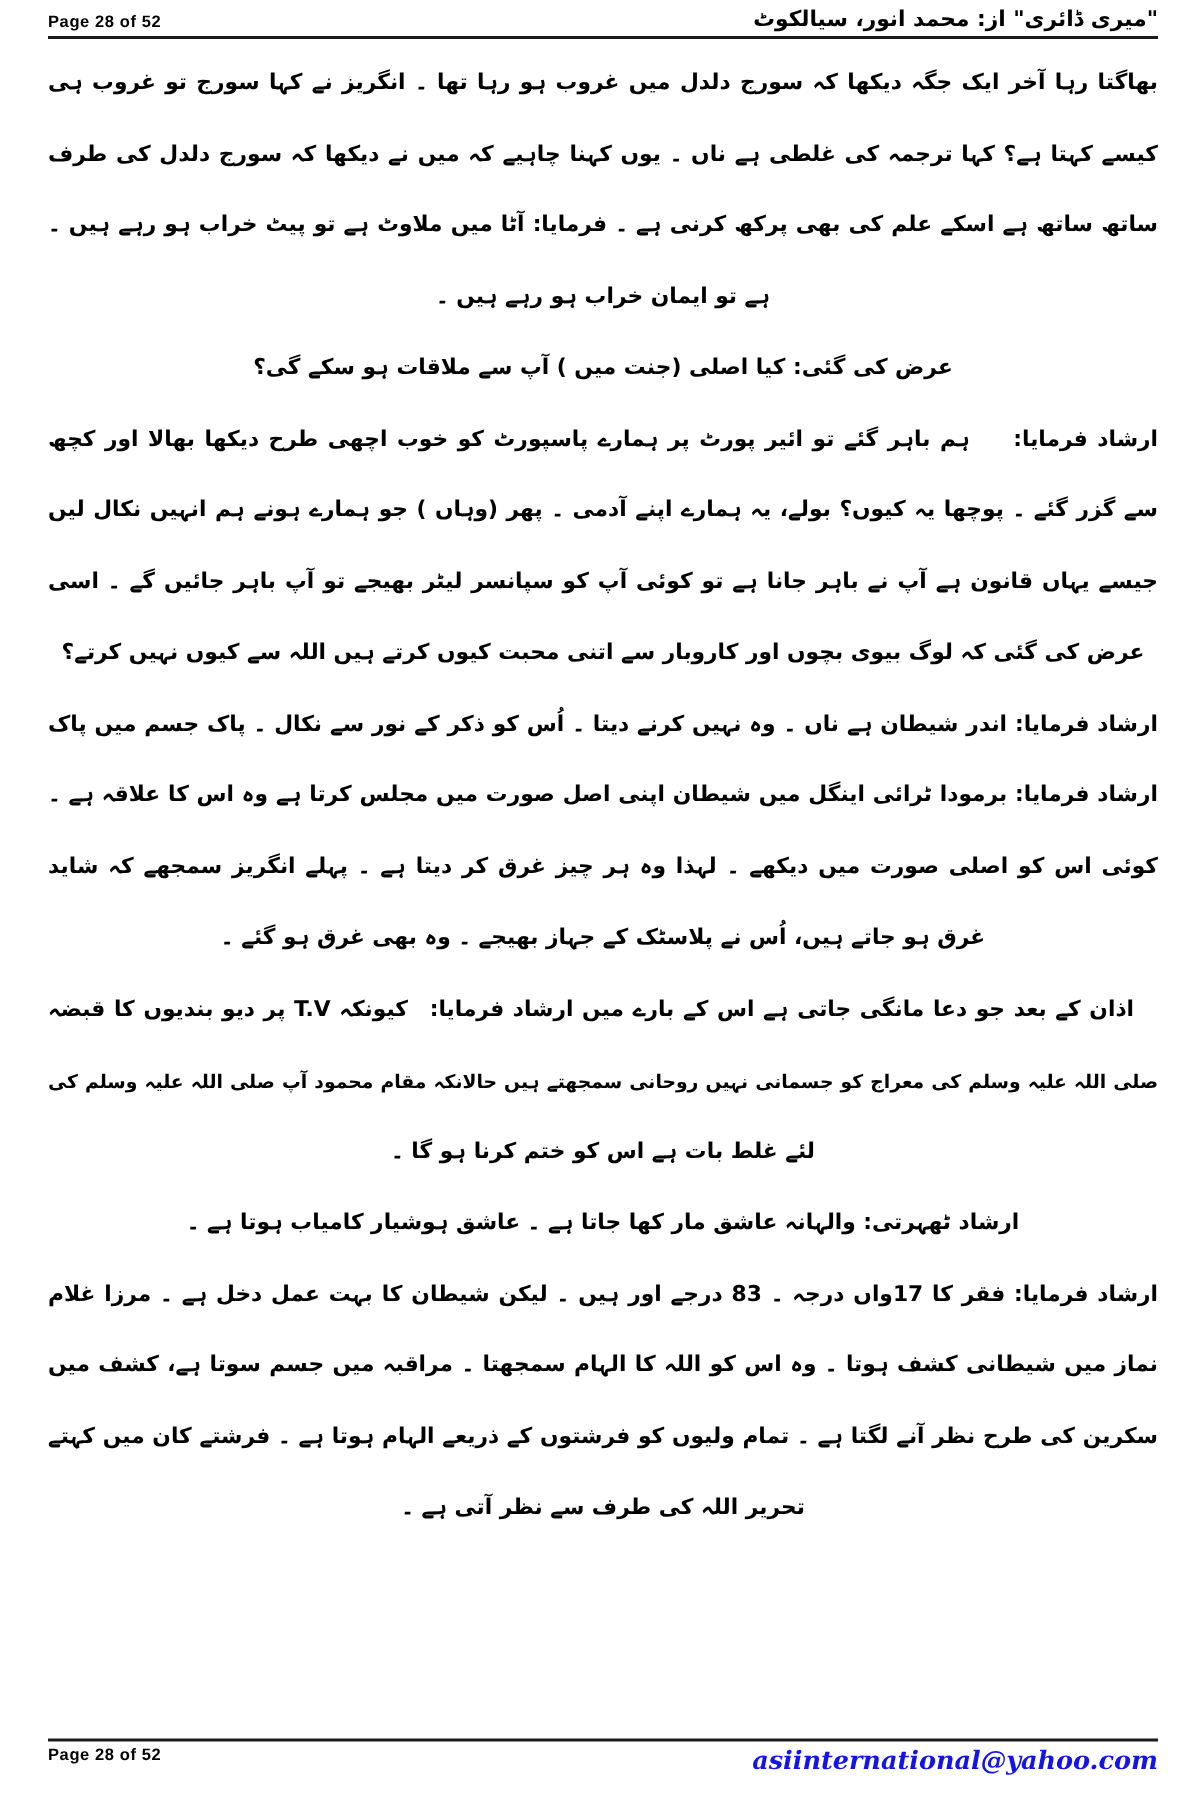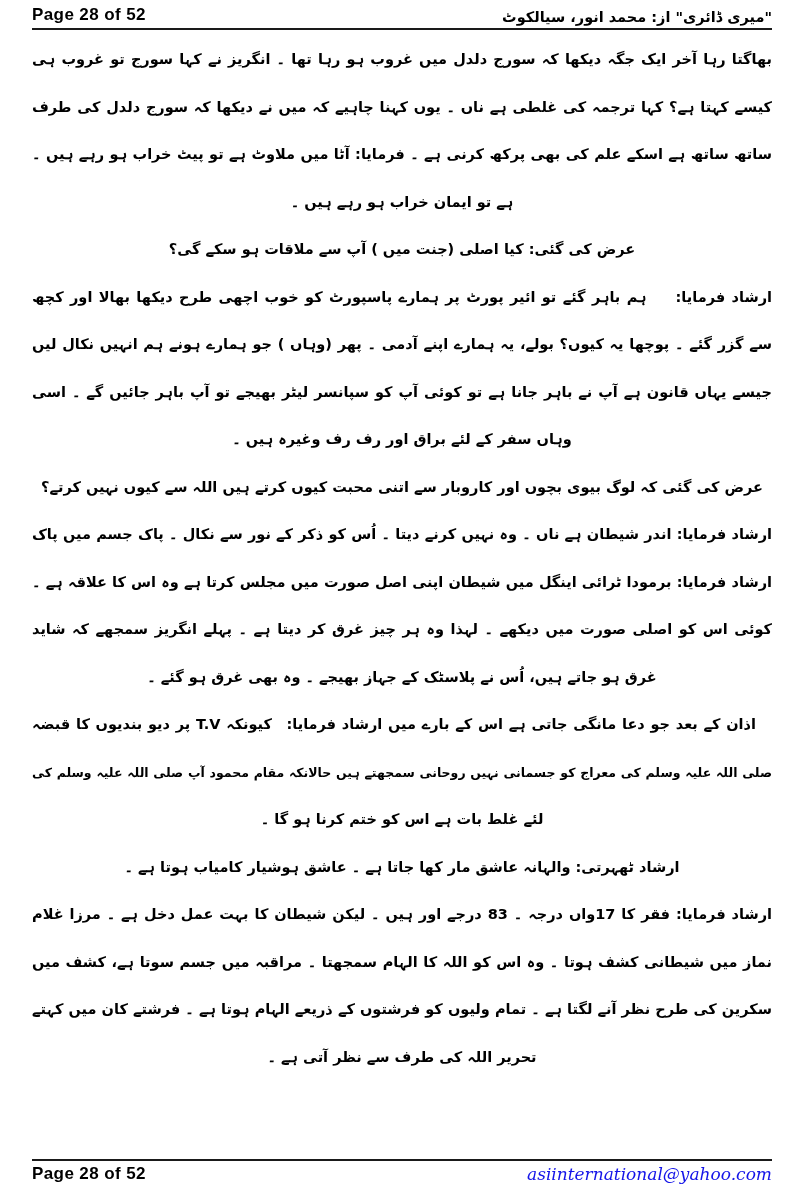--- a/index.html
+++ b/index.html
@@ -14,21 +14,21 @@
   }
   .header {
     display: flex;
     justify-content: space-between;
     align-items: flex-end;
     padding: 5px 28px 3px 32px;
   }
   .page-label {
     font-family: "Liberation Sans", sans-serif;
     font-weight: bold;
-    font-size: 17px;
+    font-size: 11px;
     letter-spacing: 0.4px;
   }
   .header-title {
     direction: rtl;
     font-weight: bold;
     font-size: 14.5px;
   }
   .rule {
     border: 0;
     border-top: 2px solid #1a1a1a;
@@ -58,21 +58,21 @@
   }
   .footer-row {
     display: flex;
     justify-content: space-between;
     align-items: flex-start;
     padding-top: 3px;
   }
   .footer-email {
     font-family: "DejaVu Serif", serif;
     font-style: italic;
-    font-weight: normal;
+    font-weight: bold;
     font-size: 17px;
   }
 </style>
 </head>
 <body>
 
 <div class="page">
 
   <div class="header">
     <span class="page-label">Page 28 of 52</span>
@@ -82,21 +82,20 @@
 
   <div class="body">
       <div class="line just">بھاگتا رہا آخر ایک جگہ دیکھا کہ سورج دلدل میں غروب ہو رہا تھا ۔ انگریز نے کہا سورج تو غروب ہی نہیں ہوتا ہے، تمہارا قرآن</div>
       <div class="line just">کیسے کہتا ہے؟ کہا ترجمہ کی غلطی ہے ناں ۔ یوں کہنا چاہیے کہ میں نے دیکھا کہ سورج دلدل کی طرف ہو گیا ہے ۔ اب سائنس بھی</div>
       <div class="line just">ساتھ ساتھ ہے اسکے علم کی بھی پرکھ کرنی ہے ۔ فرمایا: آٹا میں ملاوٹ ہے تو پیٹ خراب ہو رہے ہیں ۔ دین میں حدیثوں میں ملاوٹ</div>
       <div class="line start">ہے تو ایمان خراب ہو رہے ہیں ۔</div>
       <div class="line start">عرض کی گئی: کیا اصلی (جنت میں ) آپ سے ملاقات ہو سکے گی؟</div>
       <div class="line just">ارشاد فرمایا:  ہم باہر گئے تو ائیر پورٹ پر ہمارے پاسپورٹ کو خوب اچھی طرح دیکھا بھالا اور کچھ اور (لوگ ) پاس</div>
       <div class="line just">سے گزر گئے ۔ پوچھا یہ کیوں؟ بولے، یہ ہمارے اپنے آدمی ۔ پھر (وہاں ) جو ہمارے ہونے ہم انہیں نکال لیں گے ناں ۔ اب</div>
       <div class="line just">جیسے یہاں قانون ہے آپ نے باہر جانا ہے تو کوئی آپ کو سپانسر لیٹر بھیجے تو آپ باہر جائیں گے ۔ اسی طرح اوپر بھی نظام ہے ۔</div>
-      <div class="line start">وہاں سفر کے لئے براق اور رف رف وغیرہ ہیں ۔</div>
       <div class="line start">عرض کی گئی کہ لوگ بیوی بچوں اور کاروبار سے اتنی محبت کیوں کرتے ہیں اللہ سے کیوں نہیں کرتے؟</div>
       <div class="line just">ارشاد فرمایا: اندر شیطان ہے ناں ۔ وہ نہیں کرنے دیتا ۔ اُس کو ذکر کے نور سے نکال ۔ پاک جسم میں پاک چیز ٹھہرتی ہے ۔</div>
       <div class="line just">ارشاد فرمایا: برمودا ٹرائی اینگل میں شیطان اپنی اصل صورت میں مجلس کرتا ہے وہ اس کا علاقہ ہے ۔ لہذا وہ نہیں چاہتا کہ</div>
       <div class="line just">کوئی اس کو اصلی صورت میں دیکھے ۔ لہذا وہ ہر چیز غرق کر دیتا ہے ۔ پہلے انگریز سمجھے کہ شاید مقناطیسی پہاڑوں کی وجہ سے جہاز</div>
       <div class="line start">غرق ہو جاتے ہیں، اُس نے پلاسٹک کے جہاز بھیجے ۔ وہ بھی غرق ہو گئے ۔</div>
       <div class="line just indent">اذان کے بعد جو دعا مانگی جاتی ہے اس کے بارے میں ارشاد فرمایا: کیونکہ T.V پر دیو بندیوں کا قبضہ ہے وہ حضور پاک</div>
       <div class="line just small">صلی اللہ علیہ وسلم کی معراج کو جسمانی نہیں روحانی سمجھتے ہیں حالانکہ مقام محمود آپ صلی اللہ علیہ وسلم کی ظاہری زندگی میں طے ہو گیا ۔ یہ اگلی نسلوں کے</div>
       <div class="line start">لئے غلط بات ہے اس کو ختم کرنا ہو گا ۔</div>
       <div class="line start">ارشاد ٹھہرتی: والہانہ عاشق مار کھا جاتا ہے ۔ عاشق ہوشیار کامیاب ہوتا ہے ۔</div>
       <div class="line just">ارشاد فرمایا: فقر کا 17واں درجہ ۔ 83 درجے اور ہیں ۔ لیکن شیطان کا بہت عمل دخل ہے ۔ مرزا غلام احمد قادیانی کو حالتِ</div>

